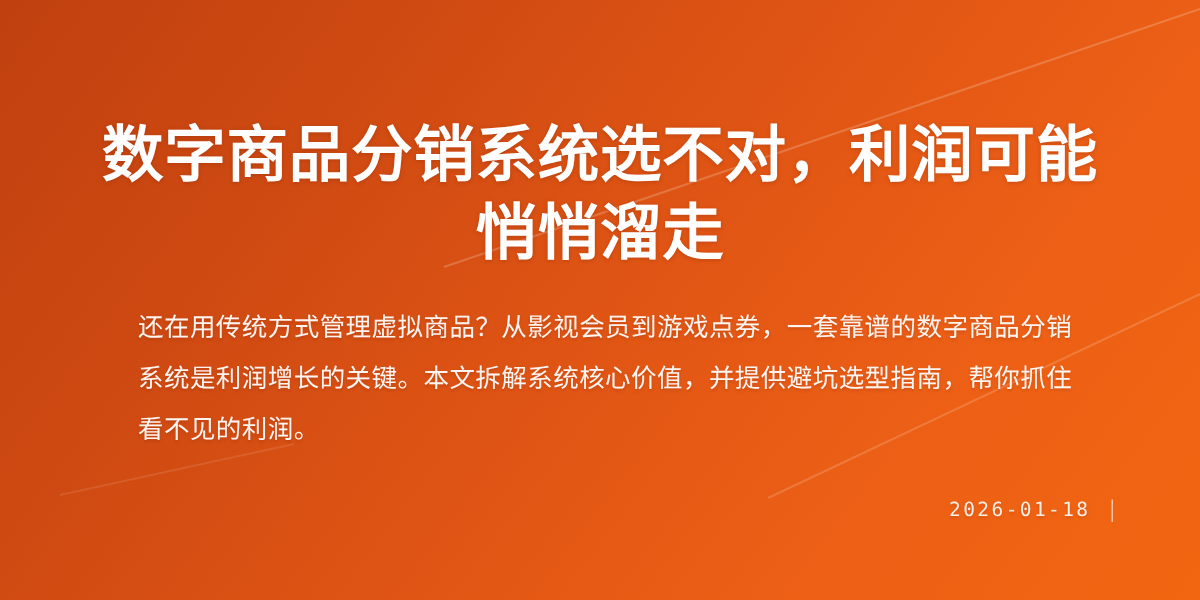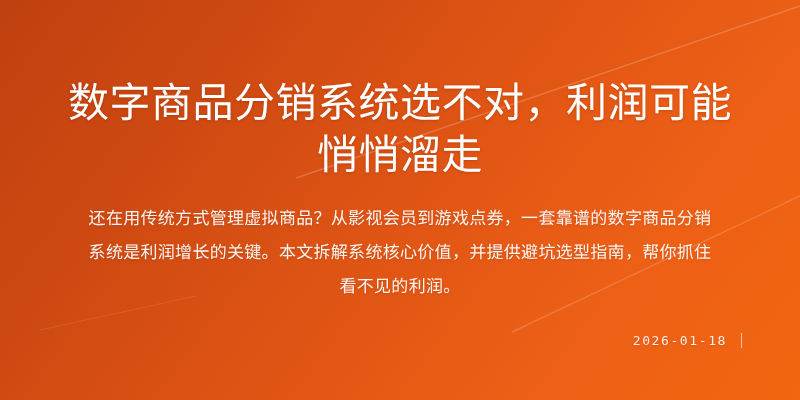--- a/index.html
+++ b/index.html
@@ -34,34 +34,34 @@
     left: 56px;
     right: 56px;
     top: 78px;
     text-align: center;
   }
 
   .cover-title {
     margin: 0;
     font-size: 41px;
     line-height: 1.26;
-    font-weight: 400;
+    font-weight: 700;
     letter-spacing: 0.5px;
     color: #ffffff;
     text-shadow: 0 1px 3px rgba(120, 34, 4, 0.30);
     white-space: pre-line;
   }
 
   
   .summary-block {
     position: absolute;
-    left: 82px;
+    left: 92px;
     right: 82px;
     top: 202px;
-    text-align: center;
+    text-align: left;
   }
 
   .cover-summary {
     margin: 0;
     font-size: 17px;
     line-height: 2.0;
     font-weight: 400;
     letter-spacing: 0.3px;
     color: rgba(255, 255, 255, 0.94);
     text-shadow: 0 1px 2px rgba(120, 34, 4, 0.22);

